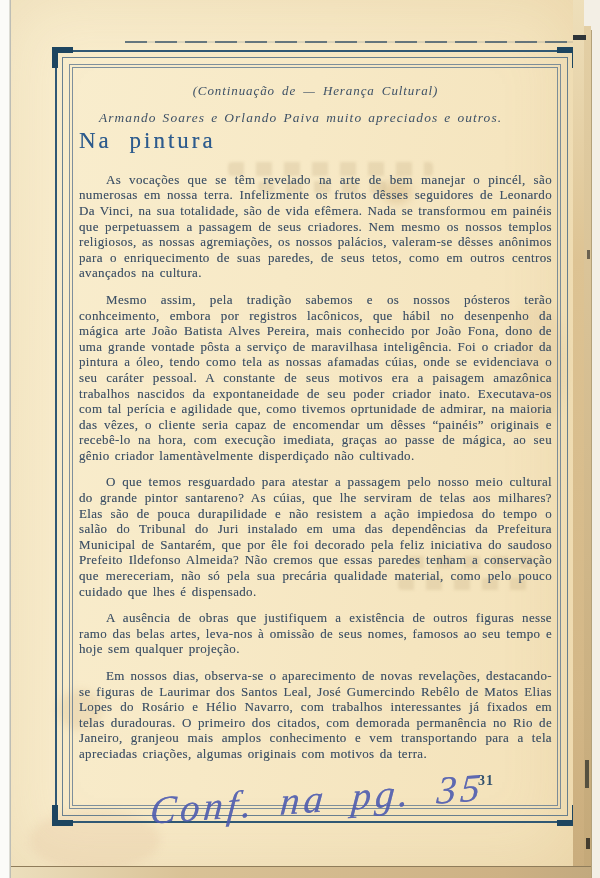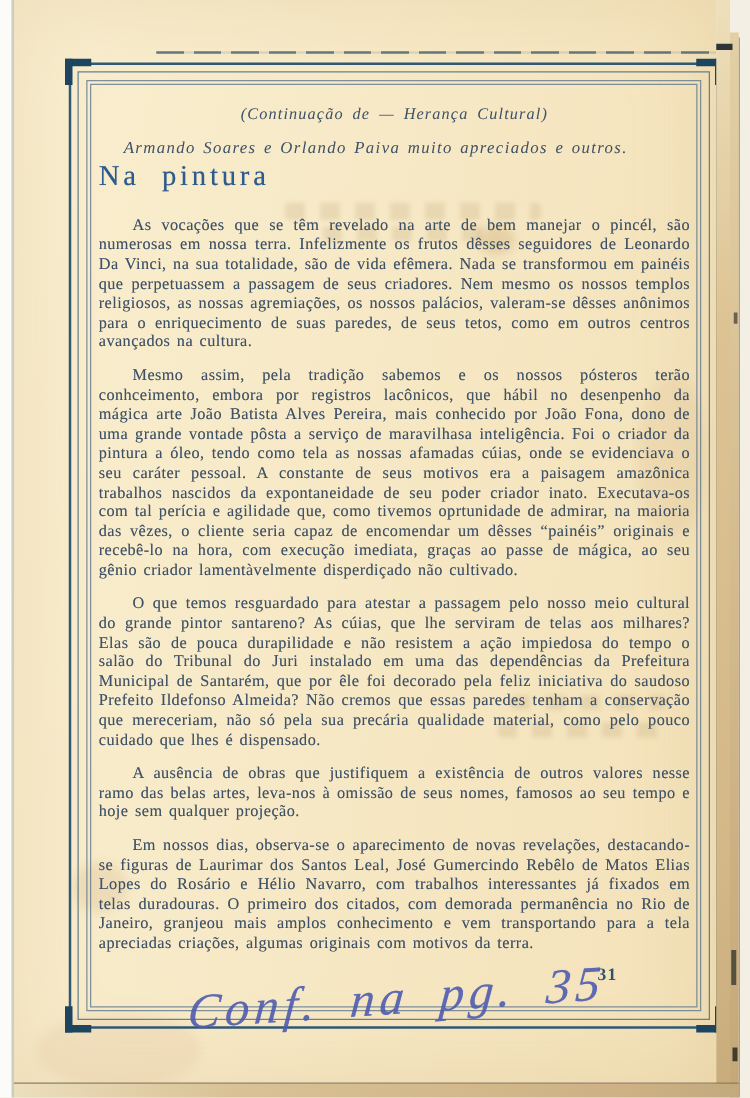--- a/index.html
+++ b/index.html
@@ -106,21 +106,21 @@
       <div class="corner br"></div>
     </div>
 
     <div class="content">
       <div class="cont-note">(Continuação de — Herança Cultural)</div>
       <div class="byline">Armando Soares e Orlando Paiva muito apreciados e outros.</div>
       <h1 class="title">Na pintura</h1>
       <p>As vocações que se têm revelado na arte de bem manejar o pincél, são numerosas em nossa terra. Infelizmente os frutos dêsses seguidores de Leonardo Da Vinci, na sua totalidade, são de vida efêmera. Nada se transformou em painéis que perpetuassem a passagem de seus criadores. Nem mesmo os nossos templos religiosos, as nossas agremiações, os nossos palácios, valeram-se dêsses anônimos para o enriquecimento de suas paredes, de seus tetos, como em outros centros avançados na cultura.</p>
       <p>Mesmo assim, pela tradição sabemos e os nossos pósteros terão conhceimento, embora por registros lacônicos, que hábil no desenpenho da mágica arte João Batista Alves Pereira, mais conhecido por João Fona, dono de uma grande vontade pôsta a serviço de maravilhasa inteligência. Foi o criador da pintura a óleo, tendo como tela as nossas afamadas cúias, onde se evidenciava o seu caráter pessoal. A constante de seus motivos era a paisagem amazônica trabalhos nascidos da expontaneidade de seu poder criador inato. Executava-os com tal perícia e agilidade que, como tivemos oprtunidade de admirar, na maioria das vêzes, o cliente seria capaz de encomendar um dêsses “painéis” originais e recebê-lo na hora, com execução imediata, graças ao passe de mágica, ao seu gênio criador lamentàvelmente disperdiçado não cultivado.</p>
       <p>O que temos resguardado para atestar a passagem pelo nosso meio cultural do grande pintor santareno? As cúias, que lhe serviram de telas aos milhares? Elas são de pouca durapilidade e não resistem a ação impiedosa do tempo o salão do Tribunal do Juri instalado em uma das dependências da Prefeitura Municipal de Santarém, que por êle foi decorado pela feliz iniciativa do saudoso Prefeito Ildefonso Almeida? Não cremos que essas paredes tenham a conservação que mereceriam, não só pela sua precária qualidade material, como pelo pouco cuidado que lhes é dispensado.</p>
-      <p>A ausência de obras que justifiquem a existência de outros valores nesse ramo das belas artes, leva-nos à omissão de seus nomes, famosos ao seu tempo e hoje sem qualquer projeção.</p>
+      <p>A ausência de obras que justifiquem a existência de outros figuras nesse ramo das belas artes, leva-nos à omissão de seus nomes, famosos ao seu tempo e hoje sem qualquer projeção.</p>
       <p>Em nossos dias, observa-se o aparecimento de novas revelações, destacando-se figuras de Laurimar dos Santos Leal, José Gumercindo Rebêlo de Matos Elias Lopes do Rosário e Hélio Navarro, com trabalhos interessantes já fixados em telas duradouras. O primeiro dos citados, com demorada permanência no Rio de Janeiro, granjeou mais amplos conhecimento e vem transportando para a tela apreciadas criações, algumas originais com motivos da terra.</p>
     </div>
 
     <div class="pagenum">31</div>
 
     <div class="handwriting">Conf. na pg. 35</div>
   </div>
 
   <div class="edge1"></div>
   <div class="edge2"></div>

